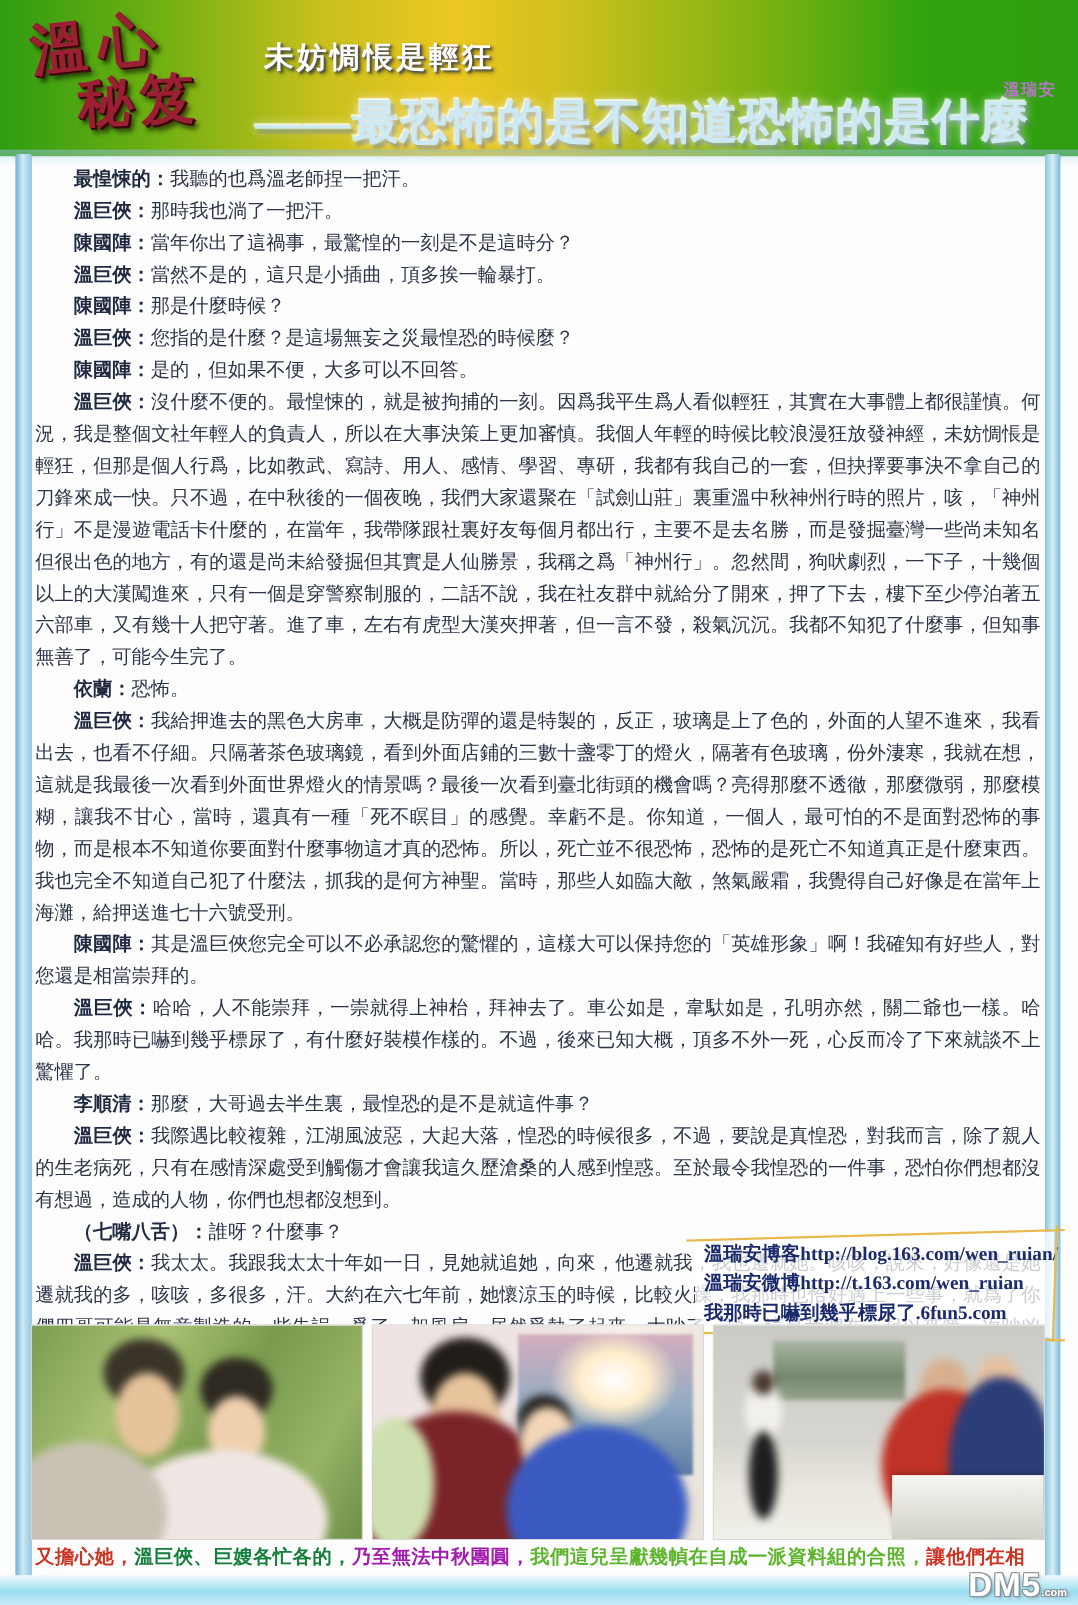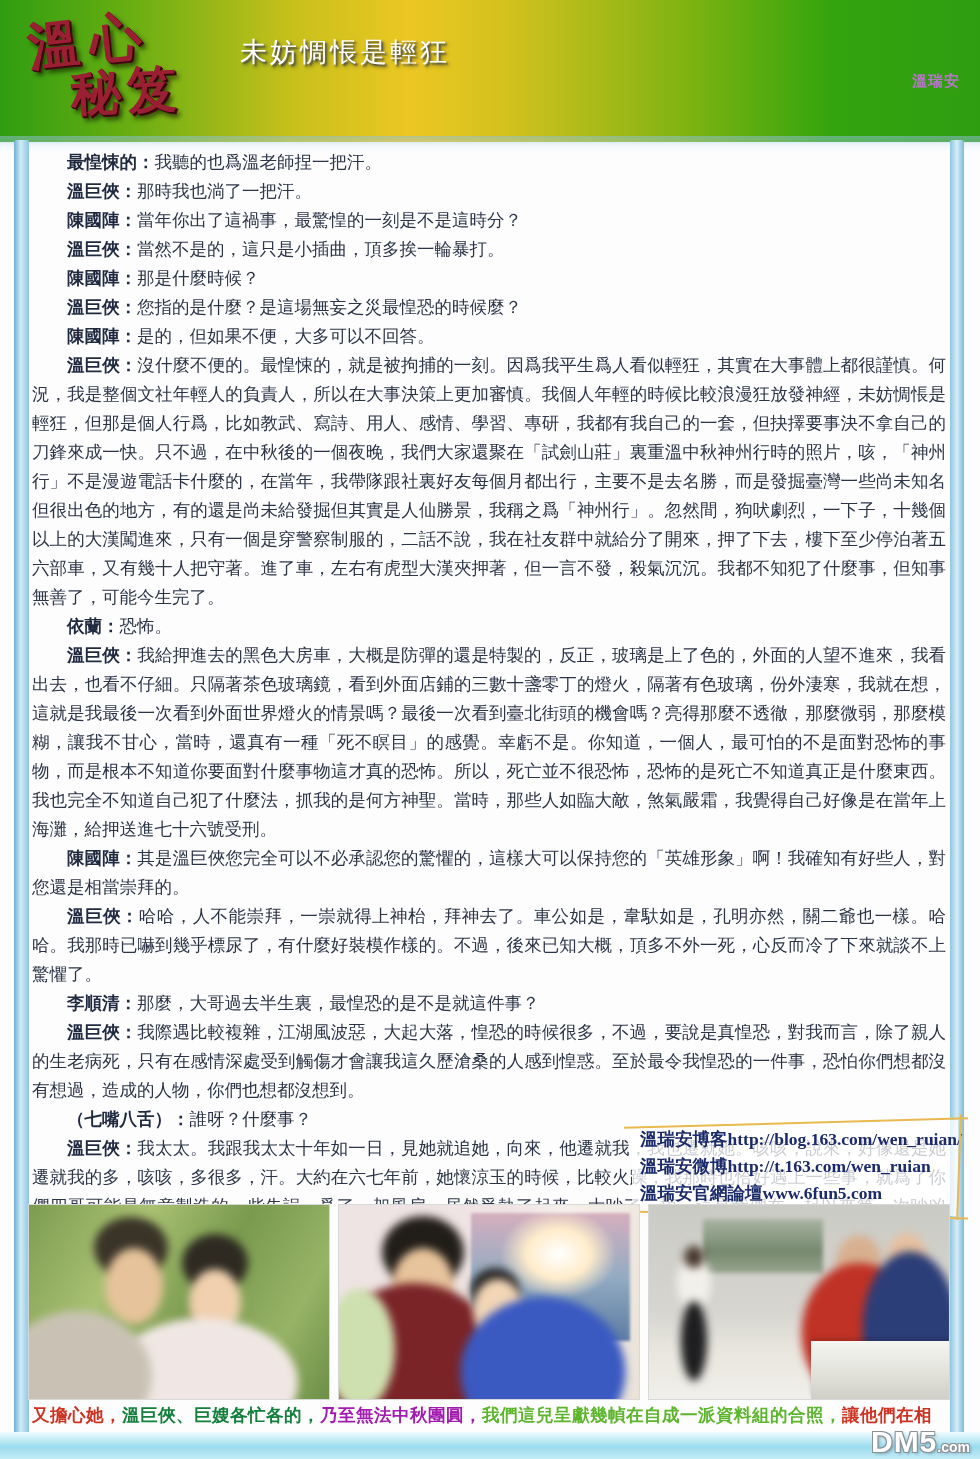--- a/index.html
+++ b/index.html
@@ -9,21 +9,21 @@
   
   .header{position:absolute;left:0;top:0;width:980px;height:142px;
     background:linear-gradient(90deg,#2f9d10 0%,#6caf12 14%,#c9c01c 30%,#ecc722 42%,#d2c11e 52%,#7fb312 70%,#33a40e 85%,#2f9d10 100%);}
   .header::after{content:"";position:absolute;left:0;bottom:-10px;width:100%;height:16px;
     background:linear-gradient(180deg,rgba(140,190,220,.55),rgba(200,230,245,.25) 60%,rgba(255,255,255,0));}
   .logo{position:absolute;left:30px;top:14px;transform:rotate(-6deg);
     font-weight:bold;line-height:1;color:#9a1f33;
     text-shadow:1px 1px 0 #2a0608,2px 2px 0 #4a0d12,4px 5px 5px rgba(0,0,0,.65);}
   .logo .l1{font-size:52px;letter-spacing:10px;}
   .logo .l2{font-size:50px;letter-spacing:6px;margin-left:38px;margin-top:2px;transform:rotate(3deg);}
-  .kicker{position:absolute;left:240px;top:34px;font-size:27px;font-weight:normal;color:#ffffff;
+  .kicker{position:absolute;left:240px;top:34px;font-size:27px;font-weight:bold;color:#ffffff;
     letter-spacing:3px;text-shadow:2px 2px 2px #4a4a4a,3px 3px 4px rgba(0,0,0,.4);}
   .big-title{position:absolute;left:232px;top:82px;font-size:43px;font-weight:bold;color:#cde9f4;
     letter-spacing:1px;white-space:nowrap;
     text-shadow:0 0 10px rgba(255,255,255,.95),3px 4px 3px rgba(70,90,130,.6),-1px -1px 1px rgba(255,255,255,.8);}
   .corner-tag{position:absolute;right:20px;top:36px;font-size:15px;font-weight:bold;color:#b678c6;
     filter:blur(.6px);letter-spacing:1px;margin-top:36px;}
 
   
   .frame-left{position:absolute;left:14px;top:140px;width:15px;height:1296px;
     background:linear-gradient(90deg,#6fb0d4,#cfeaf6 45%,#8fc6e0);border-radius:2px;}
@@ -65,33 +65,34 @@
 
   
   .caption{position:absolute;left:32px;top:1402px;width:916px;font-size:17.5px;font-weight:bold;
     line-height:26px;letter-spacing:.5px;}
 
   
   .watermark{position:absolute;right:10px;bottom:0px;color:#ffffff;font-weight:bold;
     font-family:"Liberation Sans","DejaVu Sans",sans-serif;
     text-shadow:-1px -1px 0 #8a9298,1px -1px 0 #8a9298,-1px 1px 0 #8a9298,1px 1px 0 #8a9298,2px 2px 3px rgba(0,0,0,.25);}
   .watermark .wm-main{font-size:30px;letter-spacing:1px;}
-  .watermark .wm-suffix{font-size:14px;}
+  .watermark .wm-suffix{font-size:10px;}
 </style>
 </head>
 <body>
 
 <div class="page">
 
   <div class="header">
     <div class="logo">
       <div class="l1">溫心</div>
       <div class="l2">秘笈</div>
     </div>
     <div class="kicker">未妨惆悵是輕狂</div>
+    <div class="big-title">——最恐怖的是不知道恐怖的是什麼</div>
     <div class="corner-tag">溫瑞安</div>
   </div>
 
   <div class="frame-left"></div>
   <div class="frame-right"></div>
 
   <div class="text-area">
     <div id="dialogue-main">
         <p class="para"><b class="speaker">最惶悚的：</b>我聽的也爲溫老師捏一把汗。</p>
         <p class="para"><b class="speaker">溫巨俠：</b>那時我也淌了一把汗。</p>
@@ -111,21 +112,21 @@
         <p class="para"><b class="speaker">溫巨俠：</b>我太太。我跟我太太十年如一日，見她就追她，向來，他遷就我，我也遷就她。咳咳，說來，好像還是她遷就我的多，咳咳，多很多，汗。大約在六七年前，她懷涼玉的時候，比較火躁，我那時也恰好遇上一些事，就爲了你們四哥可能是無意製造的一些失誤，爲了一架風扇，居然爭執了起來，大吵了一頓，這是我們在一起以來第一次吵凶了。於是，她第一次不顧而去。我，找她不著，派兄弟們去找，也找不到。我掛念她，又擔心她，又後悔，又自責，一面報警，員警是我讀者，非常同情，問我之後，我就大哭起來。那一刻，那一段時間，才真的叫惶恐，是我生平最大的惶恐，因爲我最著緊她，所以自己也</p>
       </div>
 
   </div>
 
   <div class="links-box">
     <div class="links-side"></div>
     <div id="links-lines">
         <div class="link-line">溫瑞安博客http://blog.163.com/wen_ruian/</div>
         <div class="link-line">溫瑞安微博http://t.163.com/wen_ruian</div>
-        <div class="link-line">溫瑞安官網論壇www.6fun5.com</div>
+        <div class="link-line">我那時已嚇到幾乎標尿了.6fun5.com</div>
       </div>
   </div>
 
   <div class="photos">
     <div class="photo p1">
       <i class="sh" style="left:34%;top:22%;width:74px;height:62px;background:#3a3428;"></i>
       <i class="sh" style="left:35%;top:42%;width:58px;height:76px;background:#e6c39a;"></i>
       <i class="sh" style="left:62%;top:30%;width:66px;height:58px;background:#2e2a22;"></i>
       <i class="sh" style="left:62%;top:50%;width:52px;height:66px;background:#f0d0ae;"></i>
       <i class="sh" style="left:58%;top:92%;width:190px;height:130px;background:#f0e7e4;"></i>

